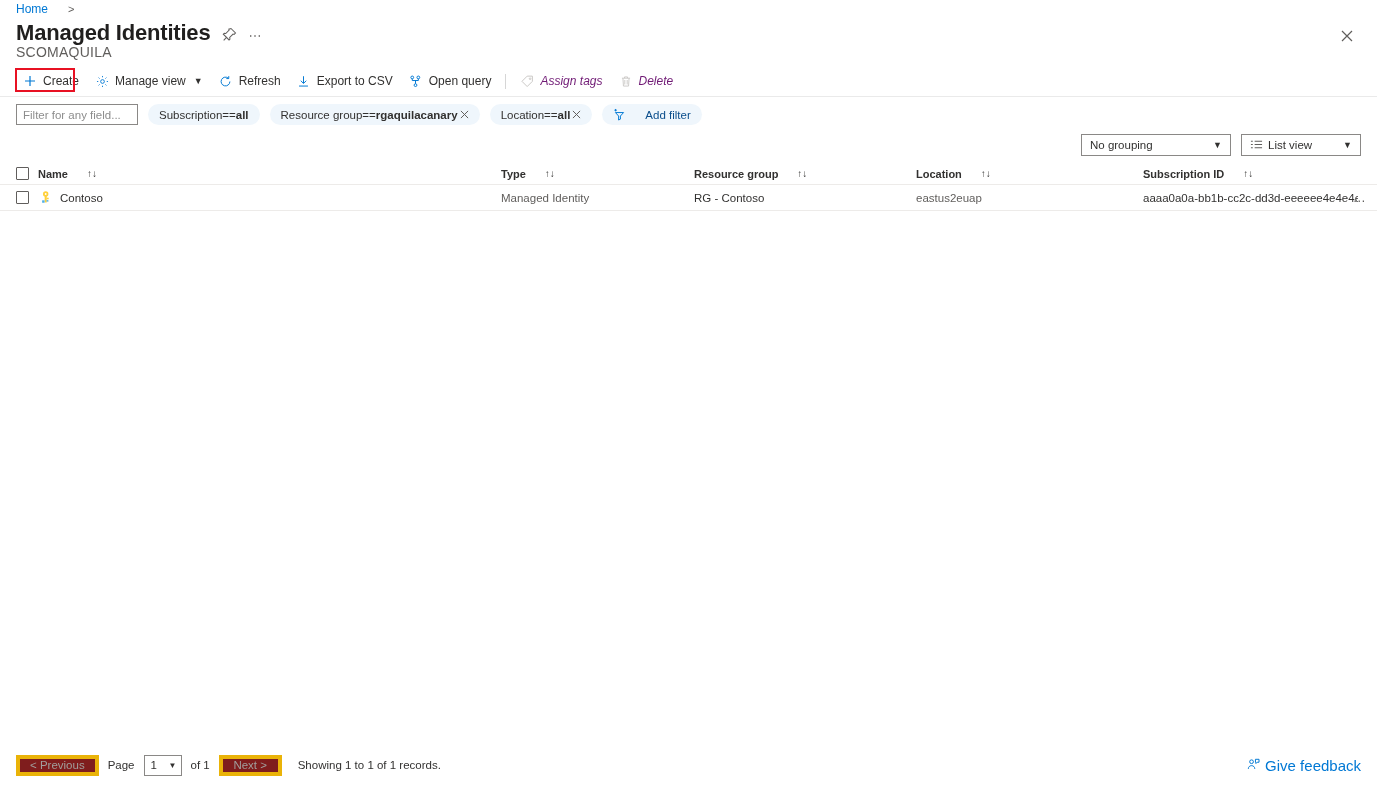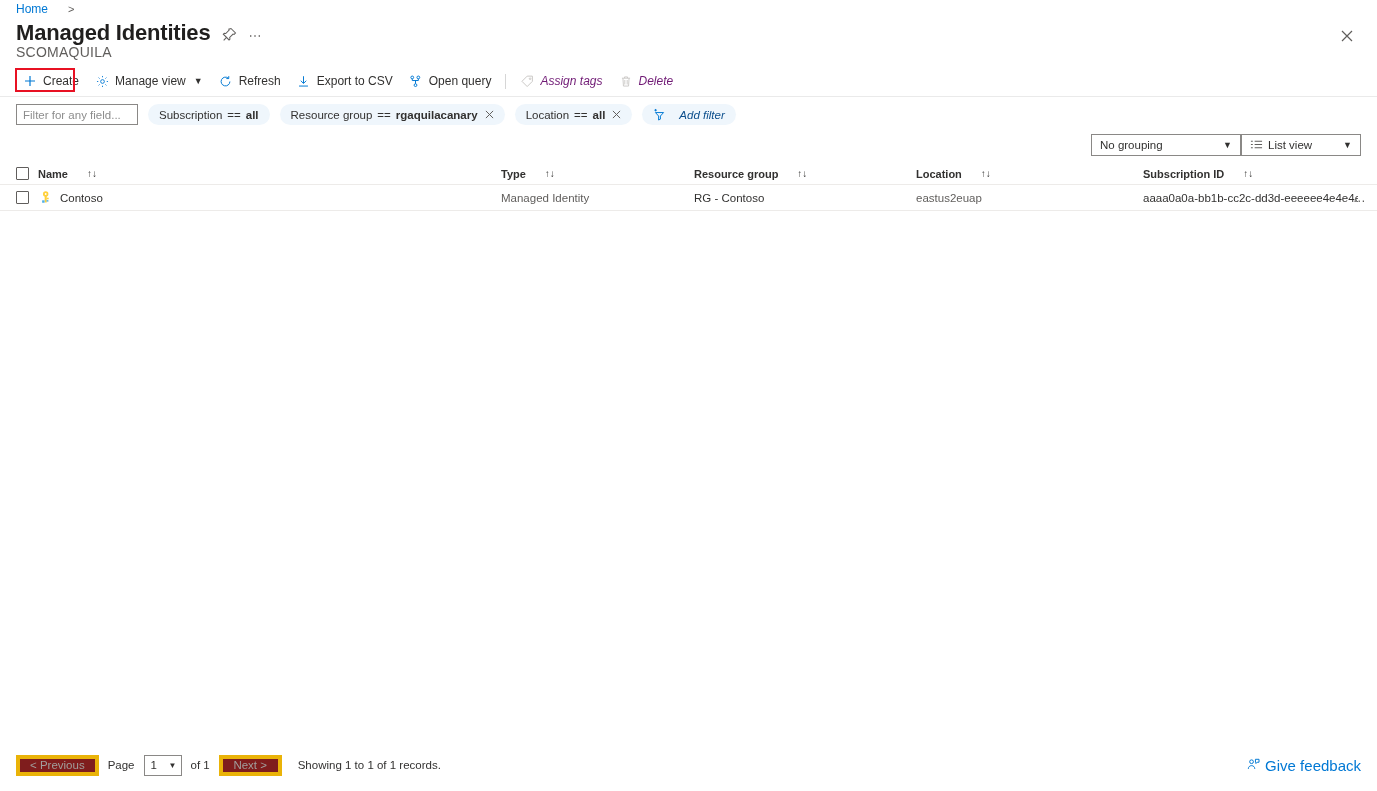--- a/index.html
+++ b/index.html
@@ -94,37 +94,37 @@
     font-size: 11.5px;
   }
   .filter-input {
     width: 122px; height: 21px;
     border: 1px solid #8a8886; background: #fff;
     font-size: 11.5px; font-family: "Liberation Sans", sans-serif;
     color: #323130; padding: 0 6px; outline: none;
   }
   .filter-input::placeholder { color: #8d8d8d; }
   .chip {
-    display: flex; align-items: center; gap: 5px;
+    display: flex; align-items: center; 
     height: 21px; padding: 0 11px;
     background: #eff6fc; border-radius: 11px;
     color: #323130; white-space: nowrap; cursor: pointer;
   }
   .chip b { font-weight: 700; }
   .chip .x {
     color: #605e5c; font-size: 11px; margin-left: 2px; cursor: pointer;
     display: inline-flex; align-items: center;
   }
-  .chip.addfilter { color: #0b4e8c; gap: 13px; font-style: italic; }
+  .chip.addfilter { color: #0b4e8c; gap: 19px; }
   .chip.addfilter .ic { color: #0078d4; display: inline-flex; }
 
   
   .selects {
     position: absolute; right: 16px; top: 134px;
-    display: flex; align-items: center;
+    display: flex; gap: 10px; align-items: center;
   }
   .sel {
     height: 22px; border: 1px solid #8a8886; background: #fff;
     display: flex; align-items: center; justify-content: space-between;
     padding: 0 8px; font-size: 11.5px; color: #323130; cursor: pointer;
   }
   .sel .lbl { display: flex; align-items: center; gap: 5px; }
   .sel .chev { color: #323130; font-size: 9px; margin-left: 12px; }
   .sel-grouping { width: 150px; }
   .sel-view { width: 120px; }

